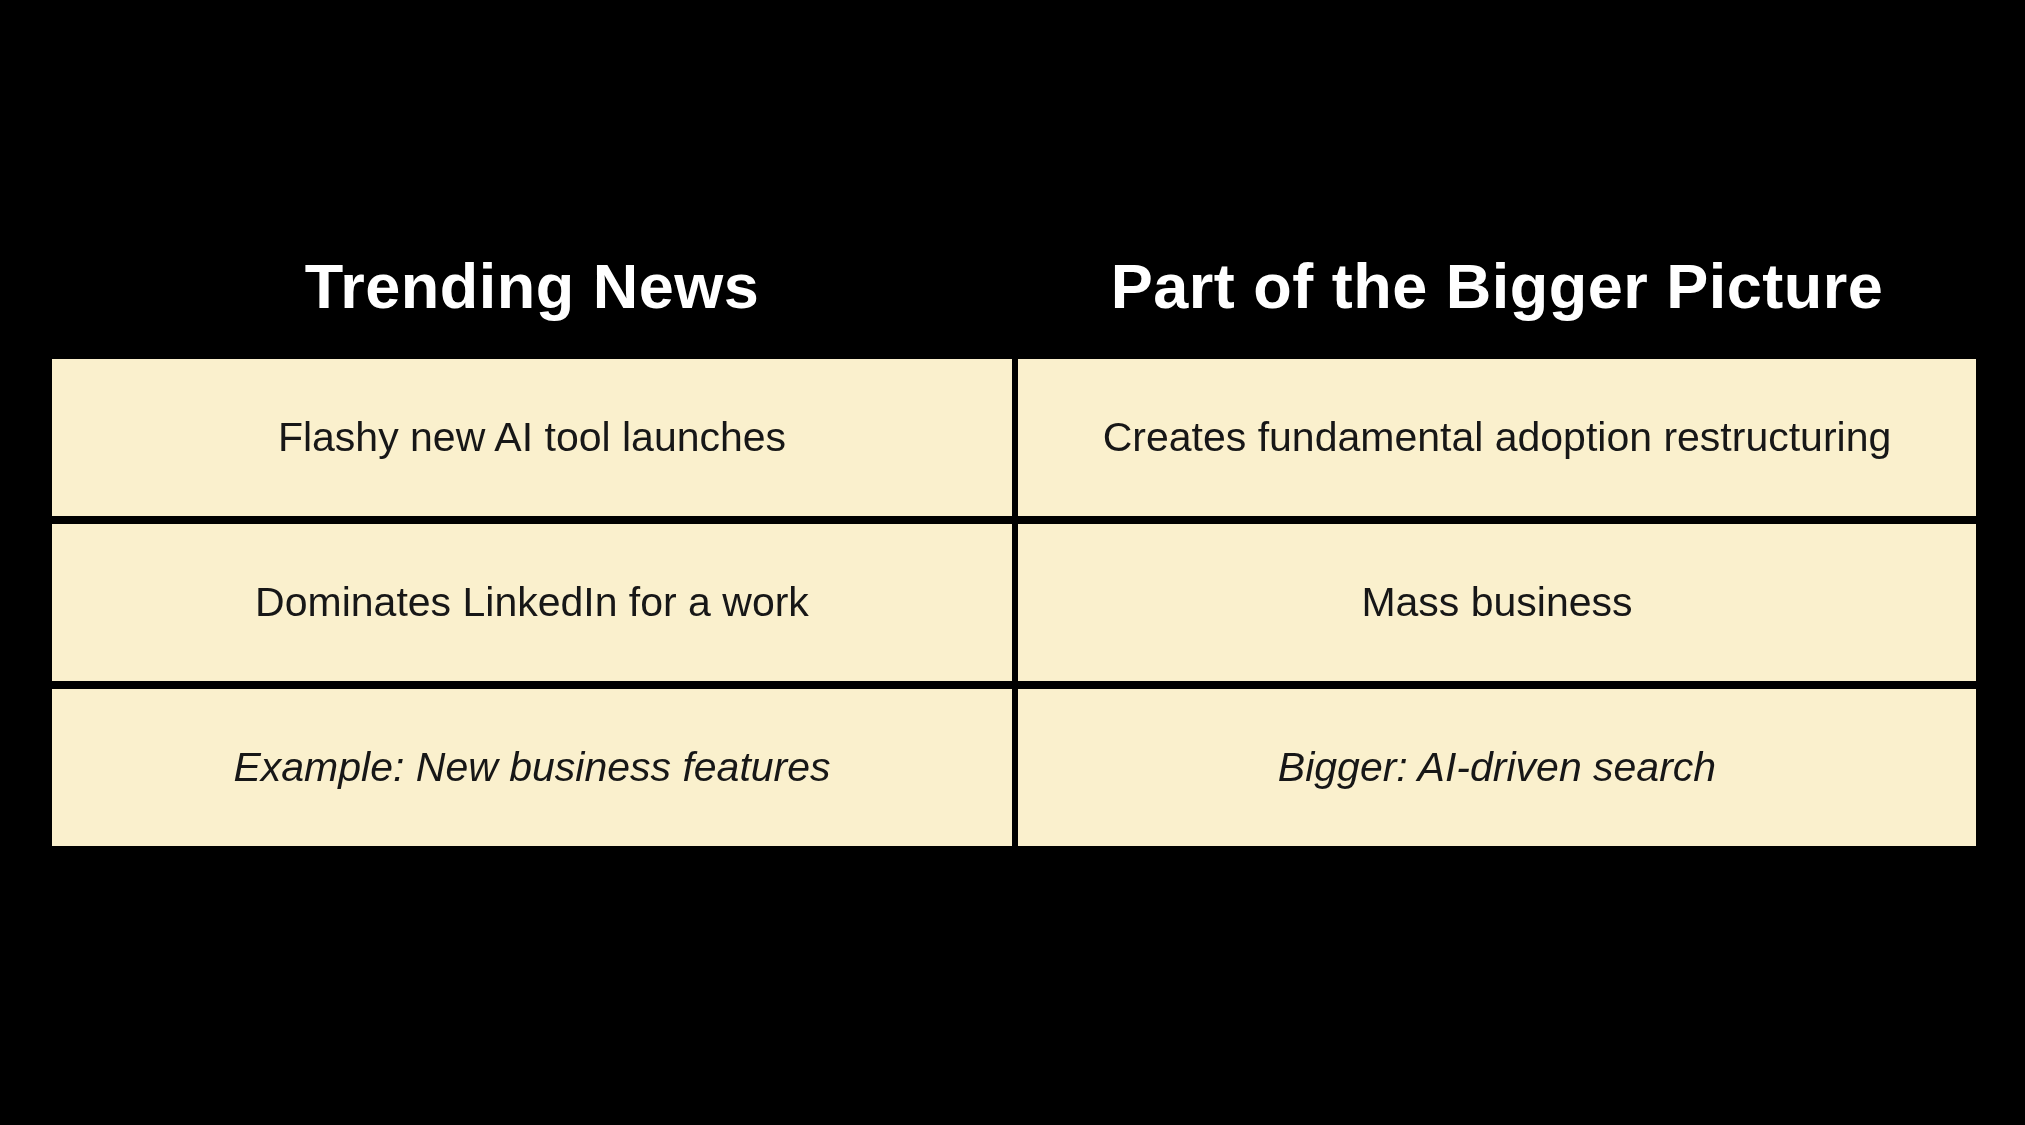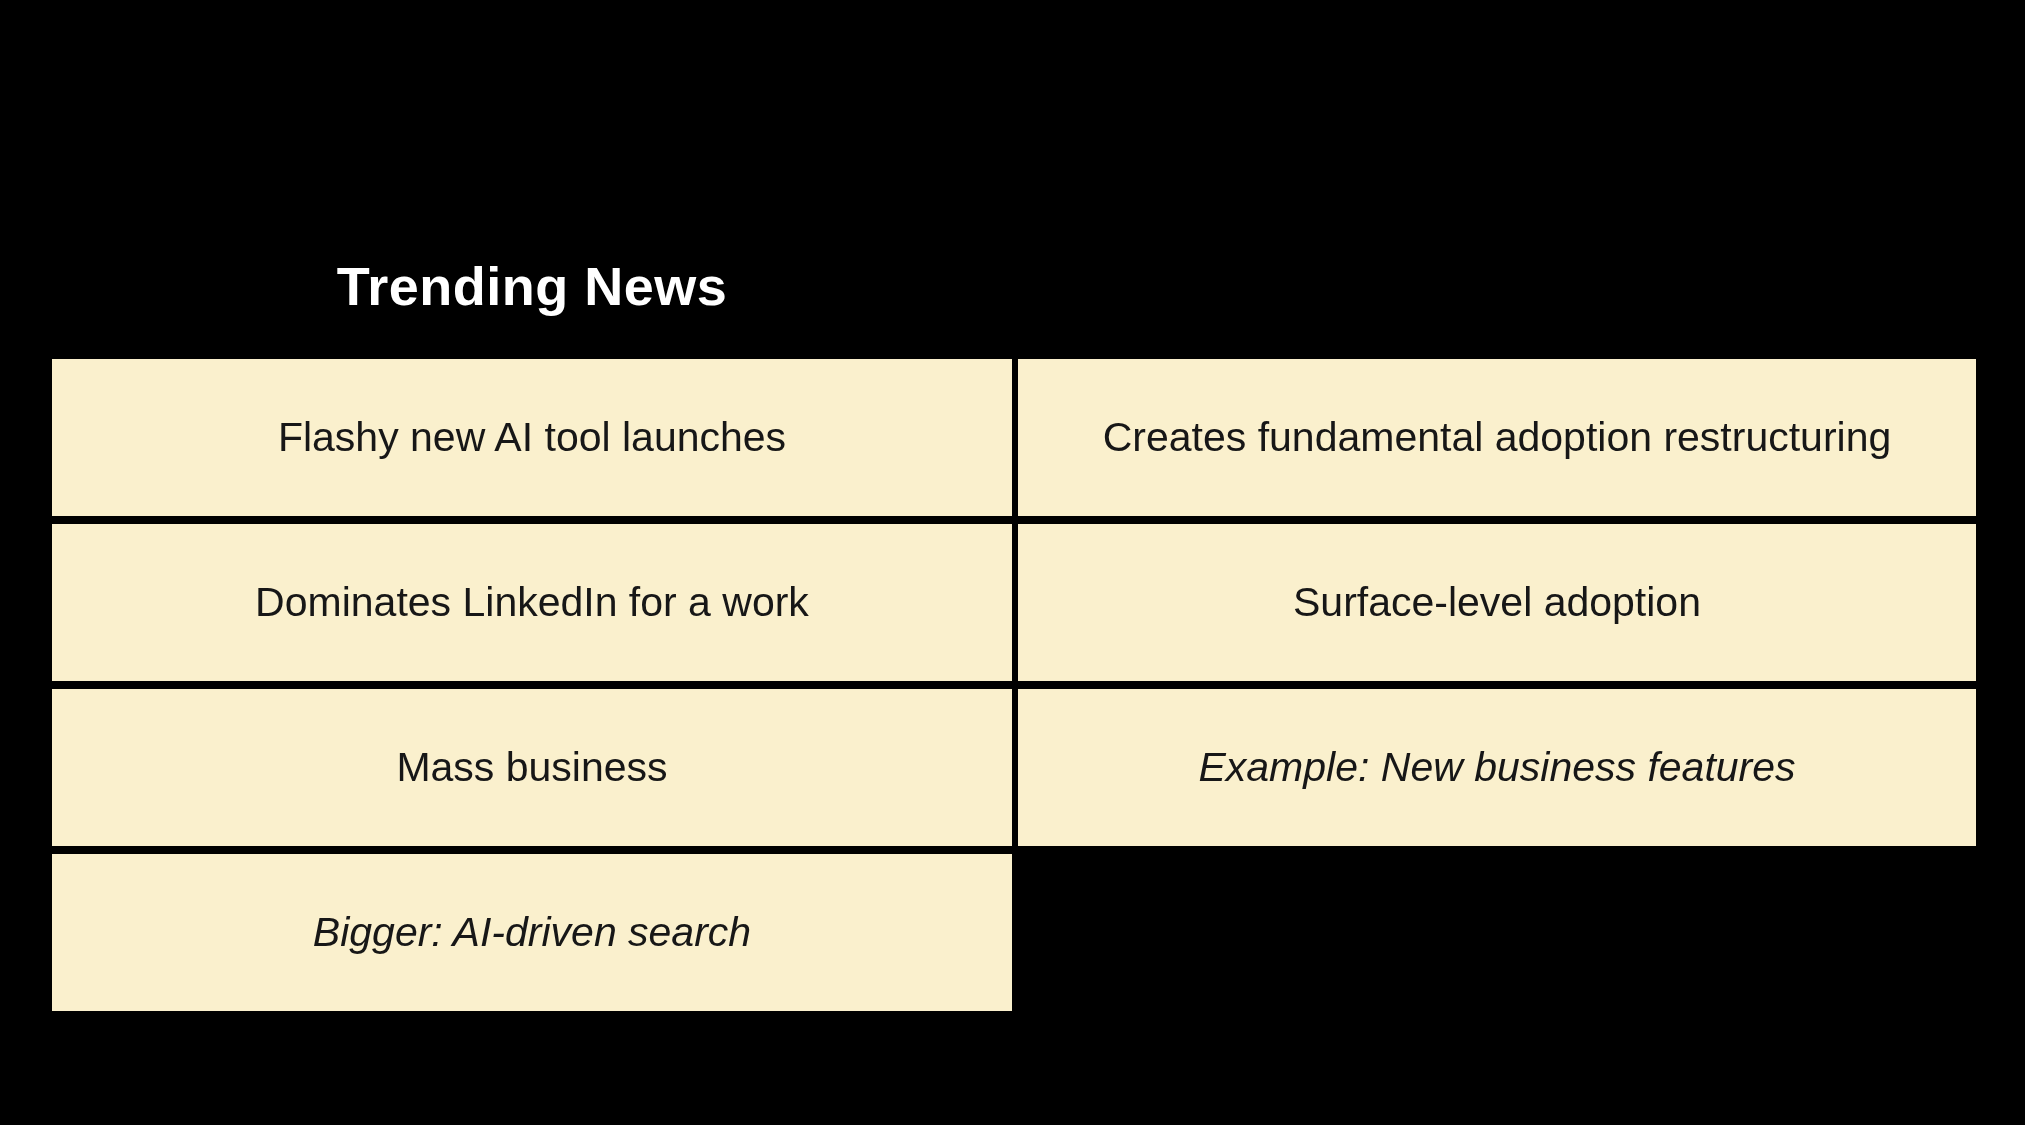--- a/index.html
+++ b/index.html
@@ -35,21 +35,21 @@
     height: 76px;
     display: grid;
     grid-template-columns: 960px 958px;
     column-gap: 6px;
   }
   .header-cell {
     display: flex;
     align-items: center;
     justify-content: center;
     color: var(--header-text);
-    font-size: 54px;
+    font-size: 63px;
     font-weight: 700;
     letter-spacing: 0.5px;
     white-space: nowrap;
   }
   .comparison-table {
     position: absolute;
     left: 52px;
     top: 359px;
     width: 1924px;
     display: grid;
@@ -73,28 +73,28 @@
     font-style: italic;
   }
 </style>
 </head>
 <body>
 
 <div class="stage">
 
   <div class="header-row">
     <div class="header-cell">Trending News</div>
+    <div class="header-cell">Part of the Bigger Picture</div>
   </div>
 
   <div class="comparison-table">
     <div class="cell">Flashy new AI tool launches</div>
     <div class="cell">Creates fundamental adoption restructuring</div>
 
     <div class="cell">Dominates LinkedIn for a work</div>
 
-    <div class="cell">Surface-level adoption</div>
     <div class="cell">Mass business</div>
 
     <div class="cell italic">Example: New business features</div>
     <div class="cell italic">Bigger: AI-driven search</div>
   </div>
 
 </div>
 
 </body></html>

